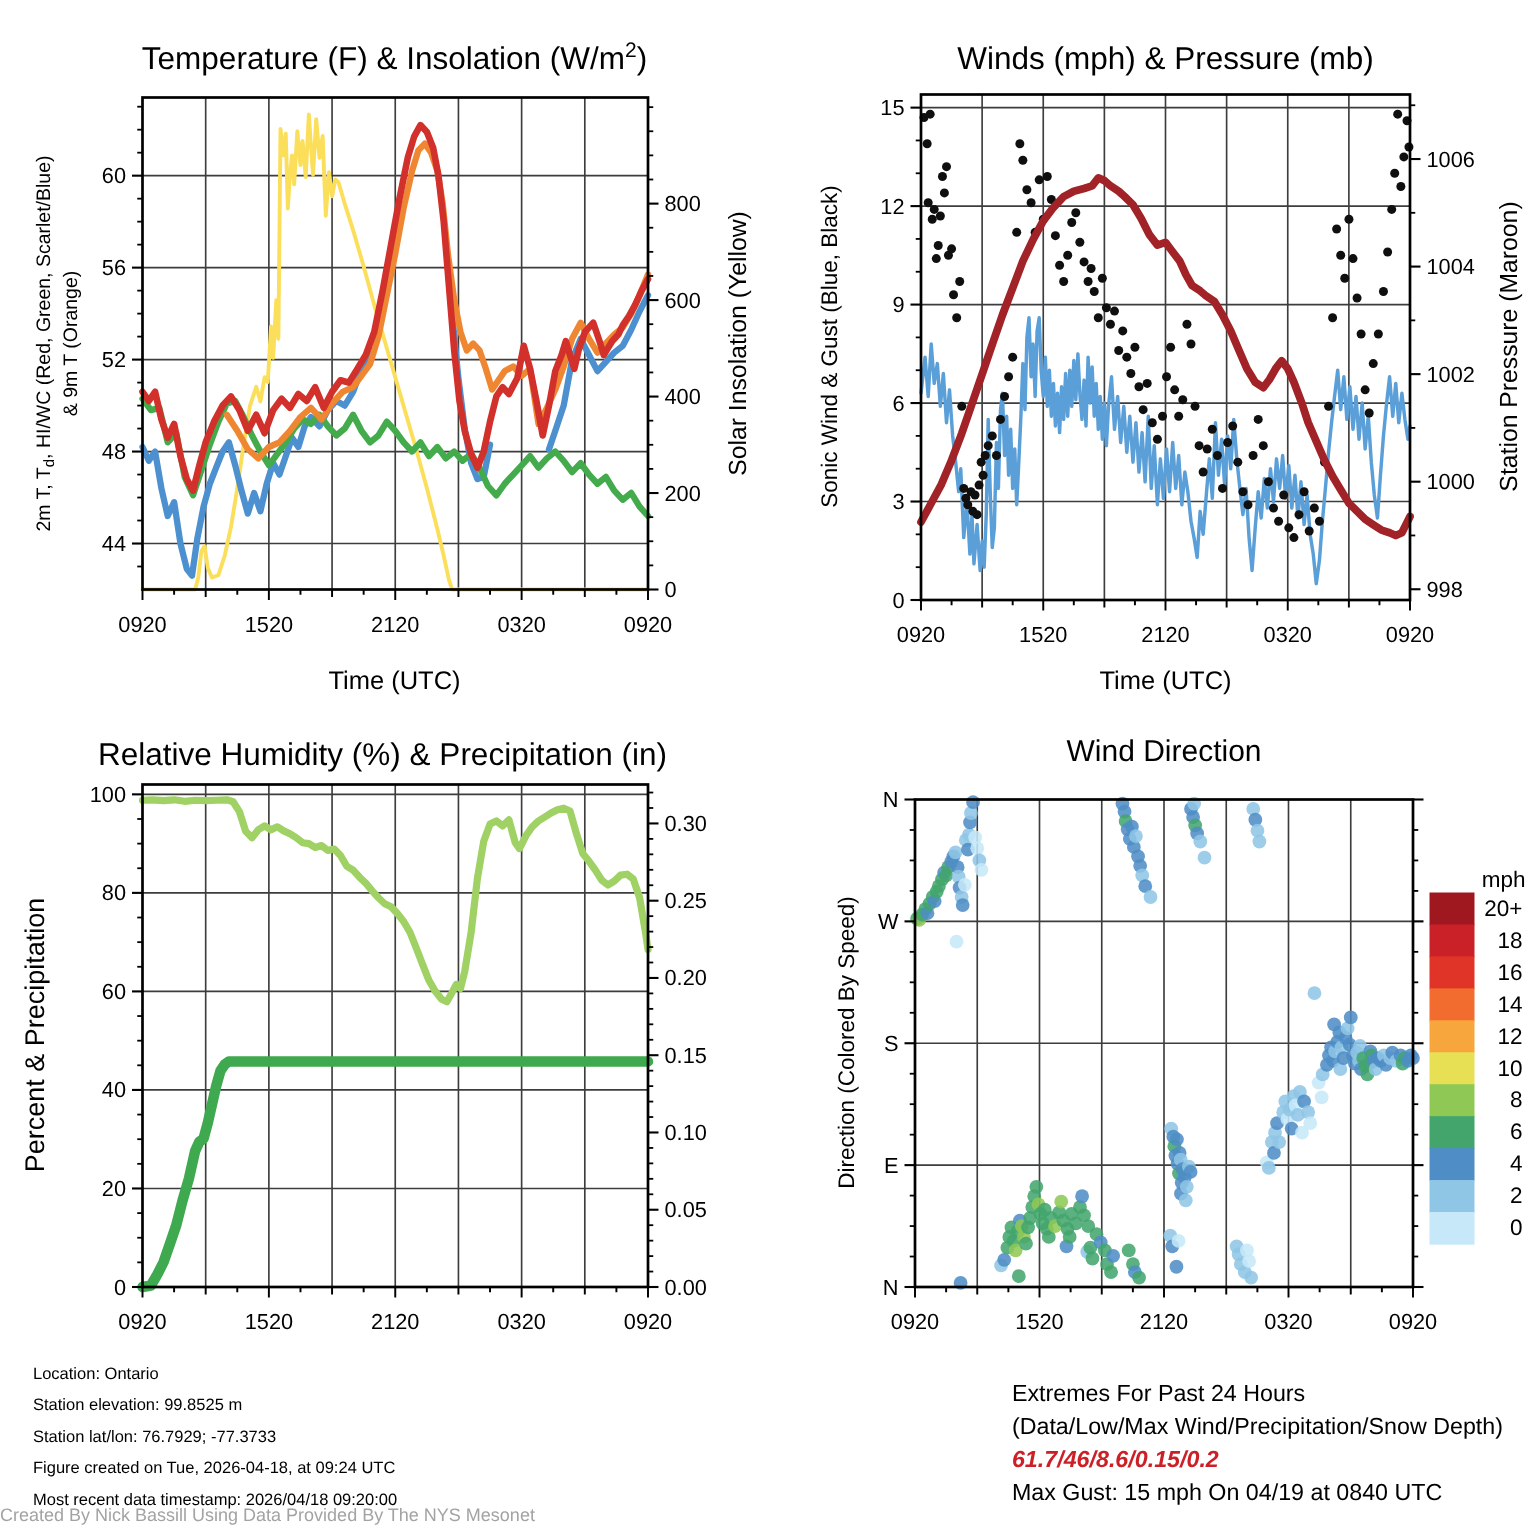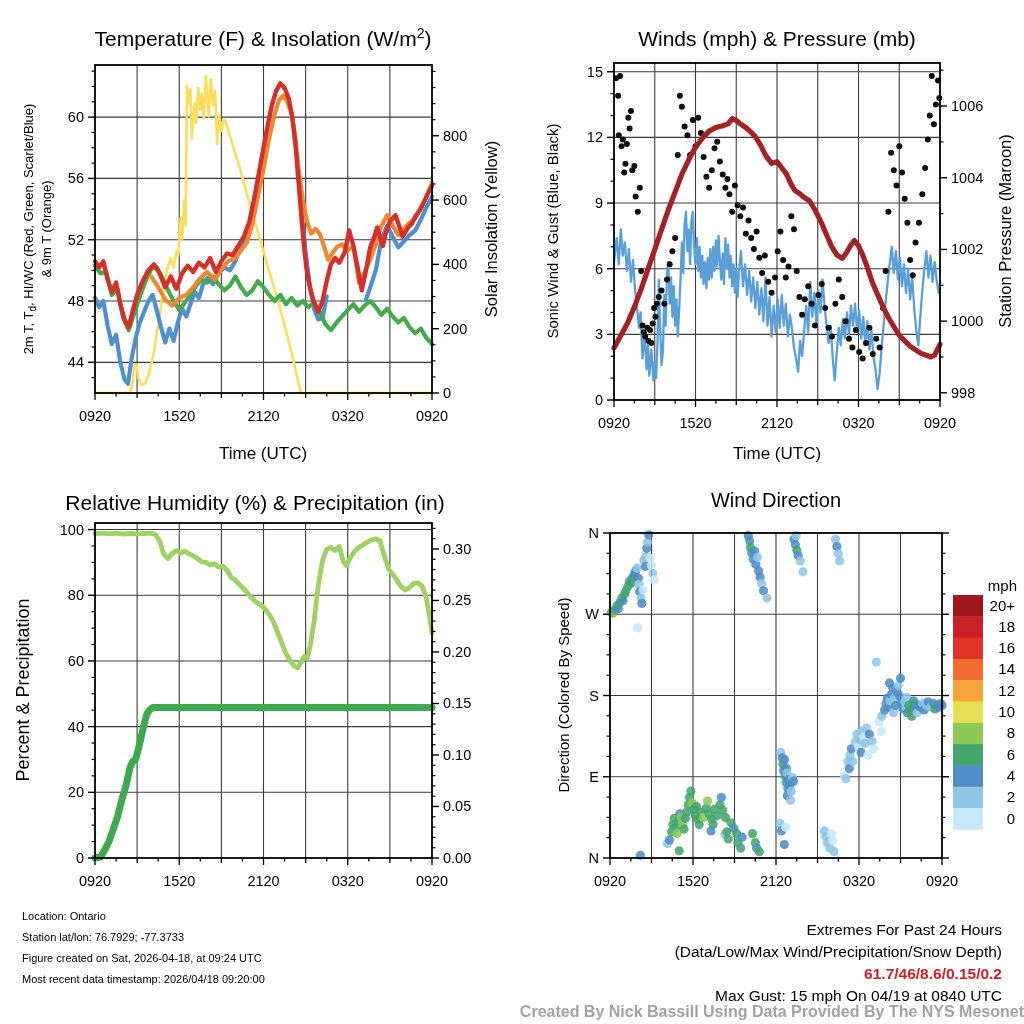--- a/index.html
+++ b/index.html
@@ -3,23 +3,23 @@
 <meta charset="utf-8">
 <style>
   html,body{margin:0;padding:0;background:#fff;}
   body{font-family:"Liberation Sans",sans-serif;}
   .page{position:relative;width:1024px;height:1024px;background:#fff;overflow:hidden;}
   svg{position:absolute;display:block;}
   svg text{font-family:"Liberation Sans",sans-serif;fill:#000;}
   #c0{left:0;top:0;} #c1{left:512px;top:0;}
   #c2{left:0;top:480px;} #c3{left:512px;top:480px;}
   .footer-left{position:absolute;left:22px;top:906px;font-size:11px;line-height:21px;color:#000;}
-  .footer-right{position:absolute;right:22px;top:919px;font-size:15.5px;line-height:22px;color:#000;text-align:right;}
-  .footer-right .vals{color:#cc2027;font-weight:bold;}
-  .credit{position:absolute;left:0;top:1003px;width:100%;text-align:right;font-size:16px;color:#a3a3a3;font-weight:bold;}
+  .footer-right{position:absolute;right:22px;top:919px;font-size:15.5px;line-height:22px;color:#000;text-align:left;}
+  .footer-right .vals{color:#cc2027;font-weight:bold;font-style:italic;}
+  .credit{position:absolute;left:0;top:1003px;width:100%;text-align:left;font-size:12px;color:#a3a3a3;}
 </style>
 </head>
 <body>
 
 <div class="page">
   <svg id="c0" width="512" height="472">
       <line x1="137.125" y1="65" x2="137.125" y2="393" stroke="#3d3d3d" stroke-width="1.1"></line>
       <line x1="179.25" y1="65" x2="179.25" y2="393" stroke="#3d3d3d" stroke-width="1.1"></line>
       <line x1="221.375" y1="65" x2="221.375" y2="393" stroke="#3d3d3d" stroke-width="1.1"></line>
       <line x1="263.5" y1="65" x2="263.5" y2="393" stroke="#3d3d3d" stroke-width="1.1"></line>
@@ -759,22 +759,23 @@
         <text font-size="15" text-anchor="end" transform="translate(503,300.9)">4</text>
         <rect x="441" y="306.70000000000005" width="30" height="21.8" fill="#8fc6e6"></rect>
         <text font-size="15" text-anchor="end" transform="translate(503,322.20000000000005)">2</text>
         <rect x="441" y="328" width="30" height="21.8" fill="#c6e8f8"></rect>
         <text font-size="15" text-anchor="end" transform="translate(503,343.5)">0</text>
       </g>
     </svg>
 
   <div class="footer-left">
     <div>Location: Ontario</div>
+    <div>Station elevation: 99.8525 m</div>
     <div>Station lat/lon: 76.7929; -77.3733</div>
-    <div>Figure created on Sat, 2026-04-18, at 09:24 UTC</div>
+    <div>Figure created on Tue, 2026-04-18, at 09:24 UTC</div>
     <div>Most recent data timestamp: 2026/04/18 09:20:00</div>
   </div>
 
   <div class="footer-right">
     <div>Extremes For Past 24 Hours</div>
     <div>(Data/Low/Max Wind/Precipitation/Snow Depth)</div>
     <div class="vals">61.7/46/8.6/0.15/0.2</div>
     <div>Max Gust: 15 mph On 04/19 at 0840 UTC</div>
   </div>
 

